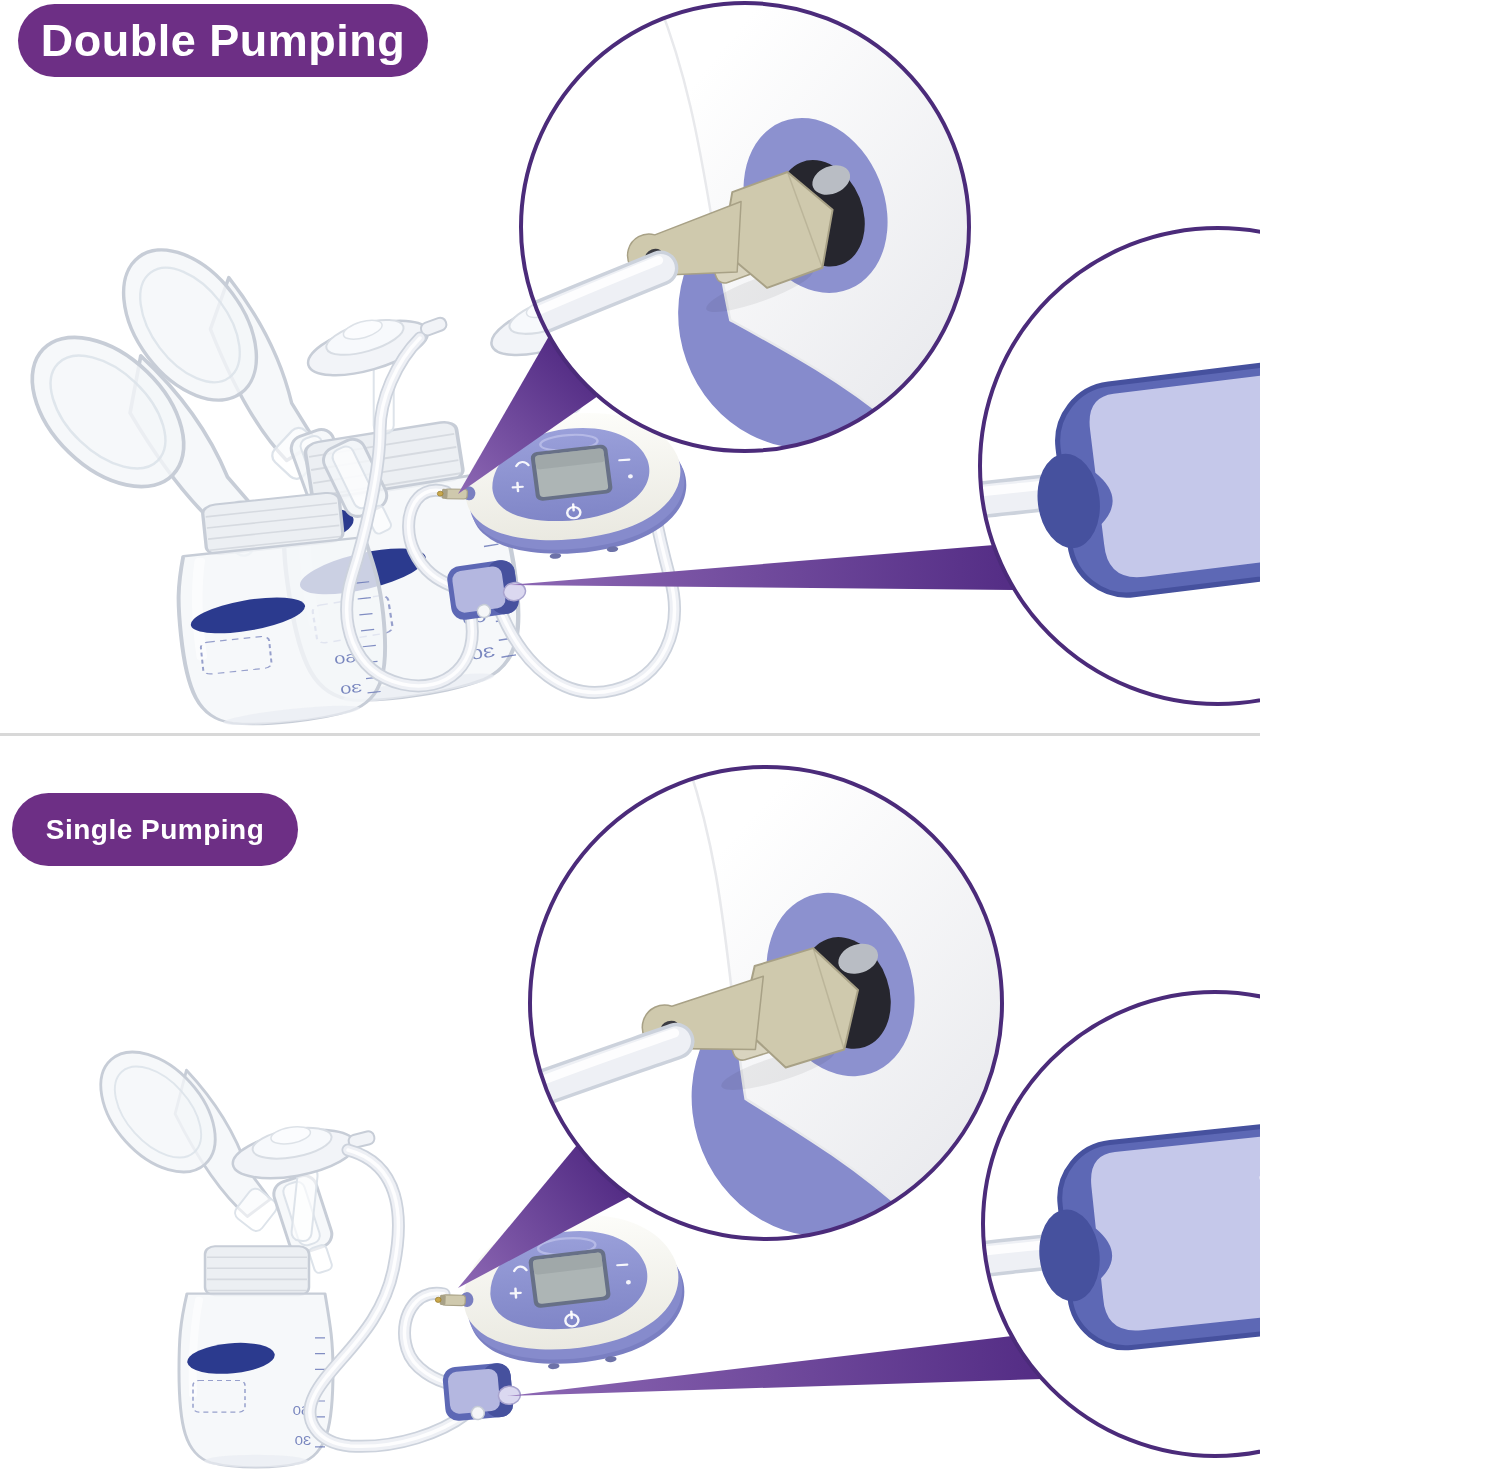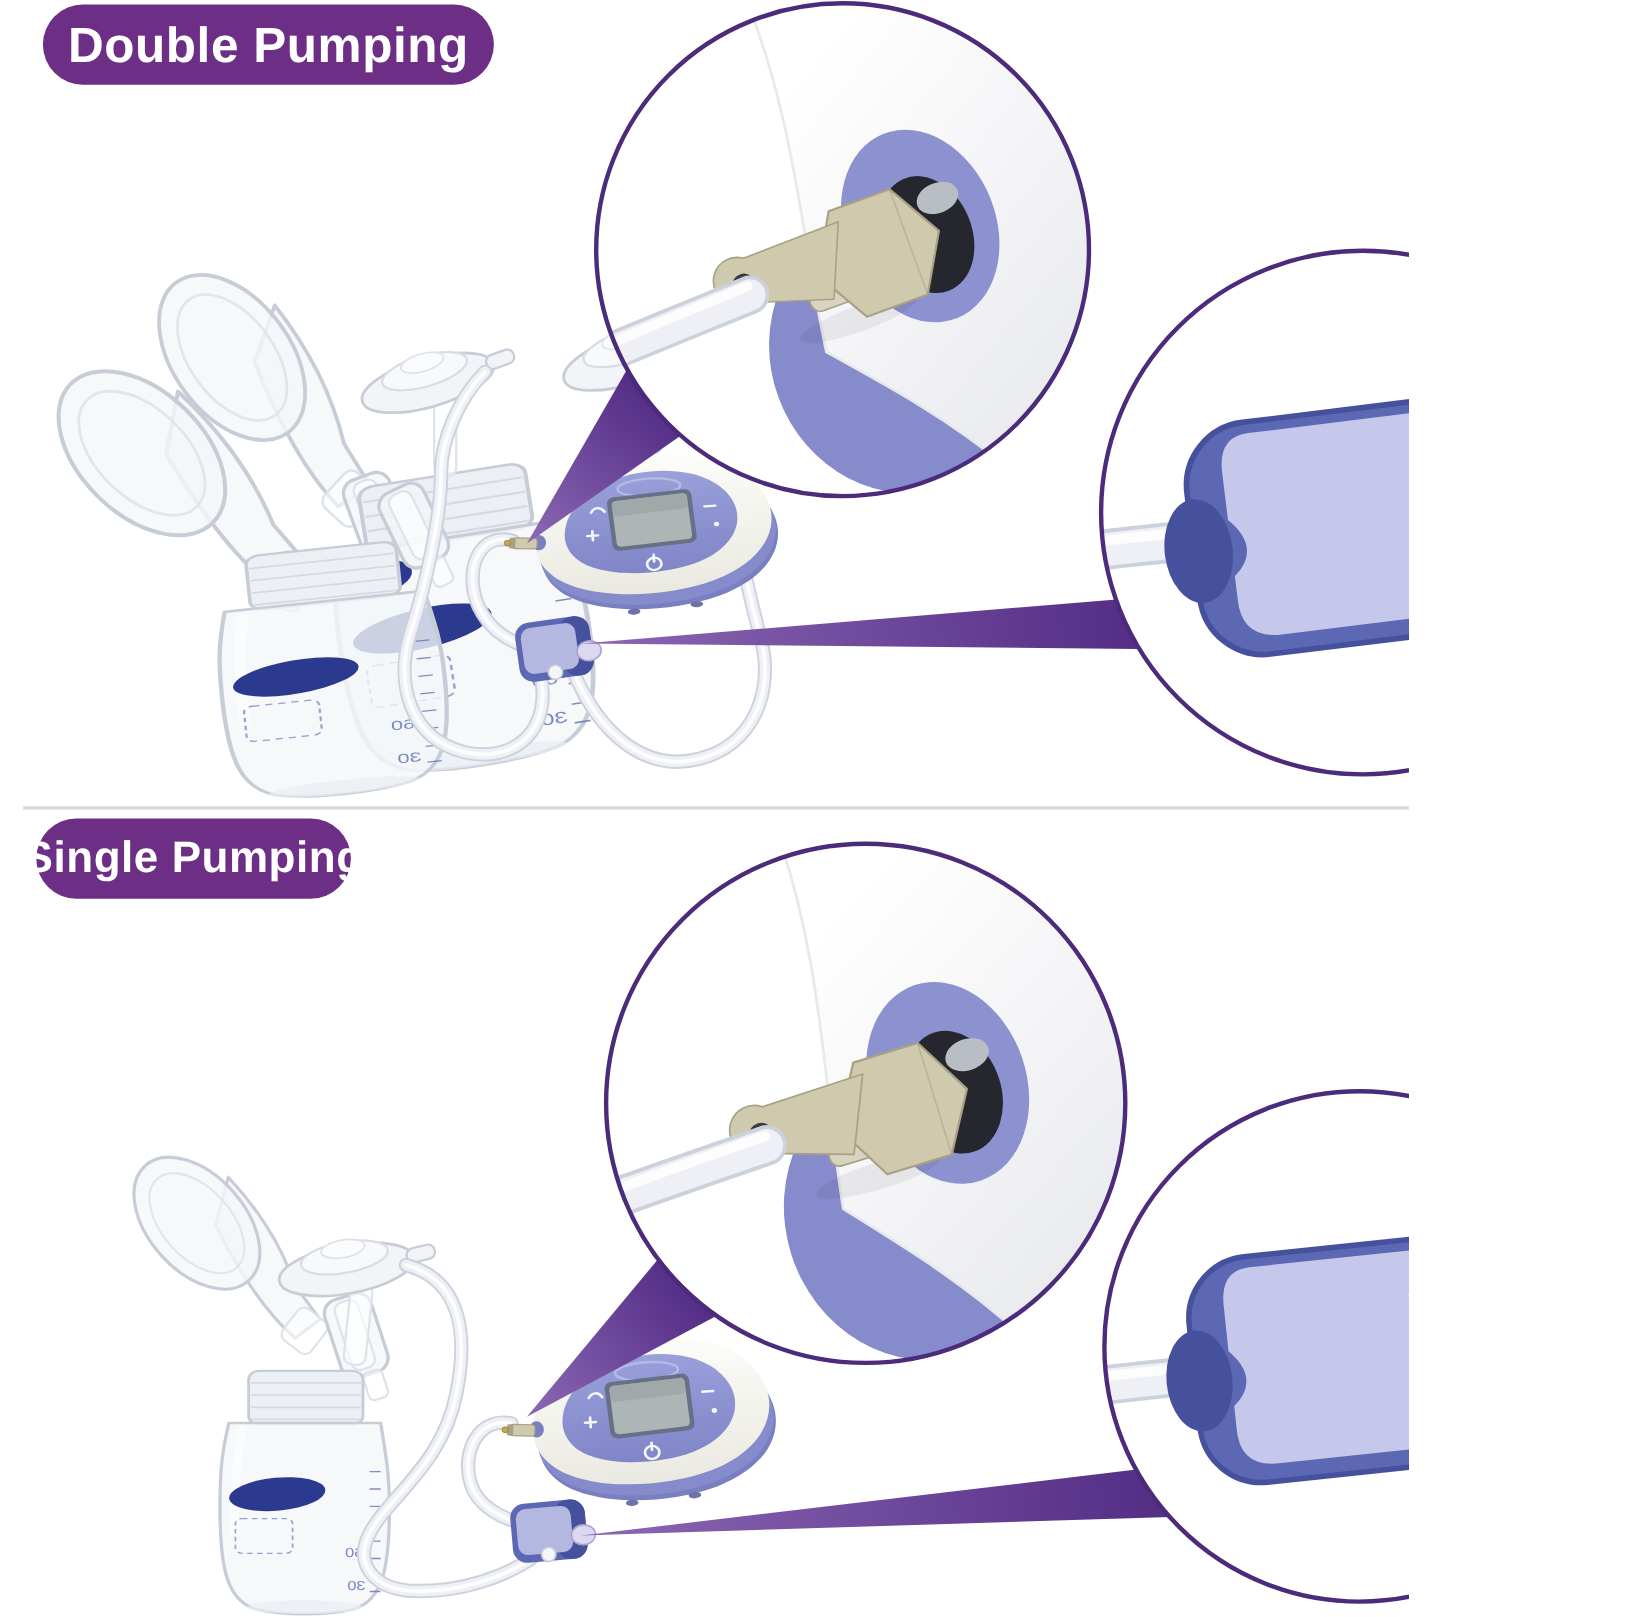--- a/index.html
+++ b/index.html
@@ -1,24 +1,24 @@
 <!DOCTYPE html>
 <html style="--canvas-bg: #ffffff; --badge-bg: #6d2f85; --badge-text: #ffffff; --circle-border: #4b2b7a; --wedge-light: #8d68b4; --wedge-dark: #552e86; --divider: #d8d8d8; --pump-face: #9196d3; --pump-face-dark: #7a7fc2; --pump-base: #868bcc; --lcd: #adb5b5; --lcd-border: #677087; --tube: #eef0f5; --tube-outline: #ccd2dc; --beige: #cfc9ad; --beige-dark: #a8a186; --splitter-case: #5d68b5; --splitter-case-dark: #46519e; --splitter-plate: #c5c8ea; --splitter-cap: #dbd8f0; --small-splitter-plate: #b4b7e0; --navy-label: #2b3a8e; --glass-line: #c7cdd7; --glass-fill: #f4f6f9; --port-ring: #8c91cf; --port-hole: #26262e; --scale-text: #5a6ab0; --gold-pin: #c9a84c;"><head>
 <meta charset="utf-8">
 <style>
   html,body{margin:0;padding:0;background:#fff;font-family:"Liberation Sans",sans-serif;}
-  .stage{position:relative;width:1260px;height:1470px;background:var(--canvas-bg,#fff);overflow:hidden;margin-left:21px;}
+  .stage{position:relative;width:1260px;height:1470px;background:var(--canvas-bg,#fff);overflow:hidden;}
   .stage svg{position:absolute;left:0;top:0;}
   .badge{
     position:absolute;display:flex;align-items:center;justify-content:center;
     background:var(--badge-bg);color:var(--badge-text);
     font-weight:bold;border-radius:40px;letter-spacing:.5px;white-space:nowrap;
   }
   .badge-double{left:18px;top:4px;width:410px;height:73px;font-size:45px;}
-  .badge-single{left:12px;top:744px;width:286px;height:73px;font-size:40px;}
+  .badge-single{left:12px;top:793px;width:286px;height:73px;font-size:28px;}
   .divider{position:absolute;left:0;top:733px;width:1500px;height:3px;background:var(--divider);}
   
   .to{fill:none;stroke:var(--tube-outline);stroke-width:13;stroke-linecap:round;}
   .tf{fill:none;stroke:var(--tube);stroke-width:9.5;stroke-linecap:round;}
   .th{fill:none;stroke:#ffffff;stroke-width:3.5;stroke-linecap:round;opacity:.85;}
   
   .TO{fill:none;stroke:var(--tube-outline);stroke-width:36;stroke-linecap:round;}
   .TF{fill:none;stroke:var(--tube);stroke-width:29;stroke-linecap:round;}
   .TH{fill:none;stroke:#ffffff;stroke-width:9;stroke-linecap:round;opacity:.85;}
   

